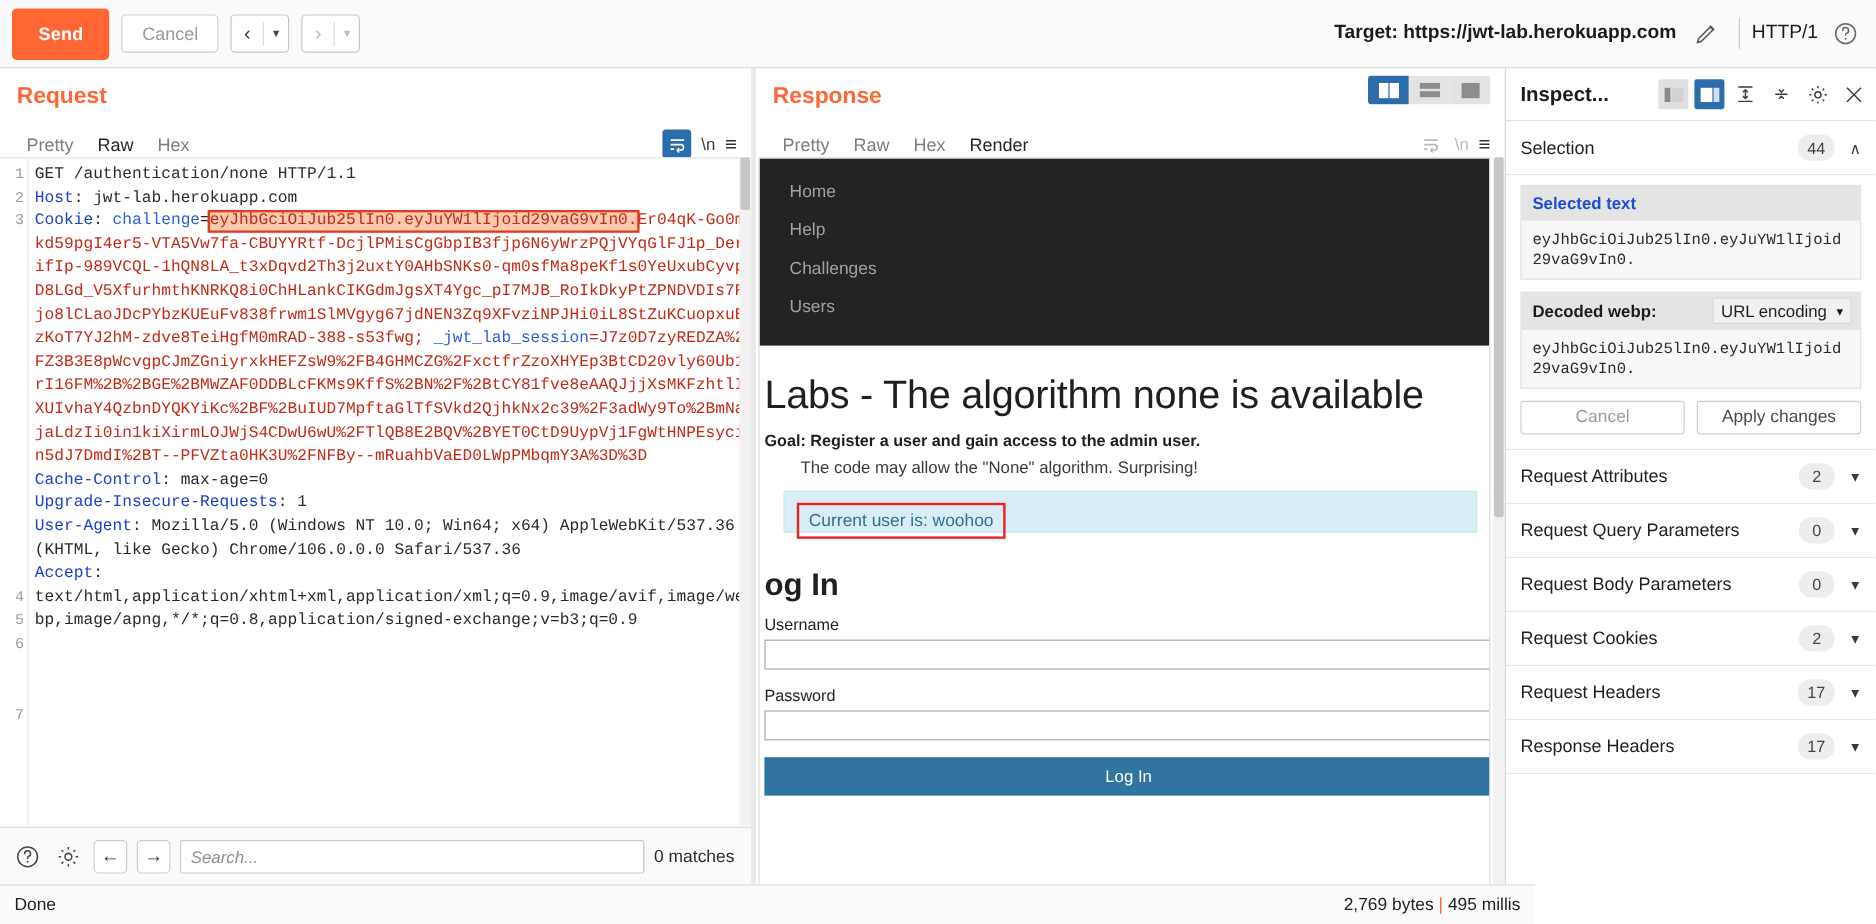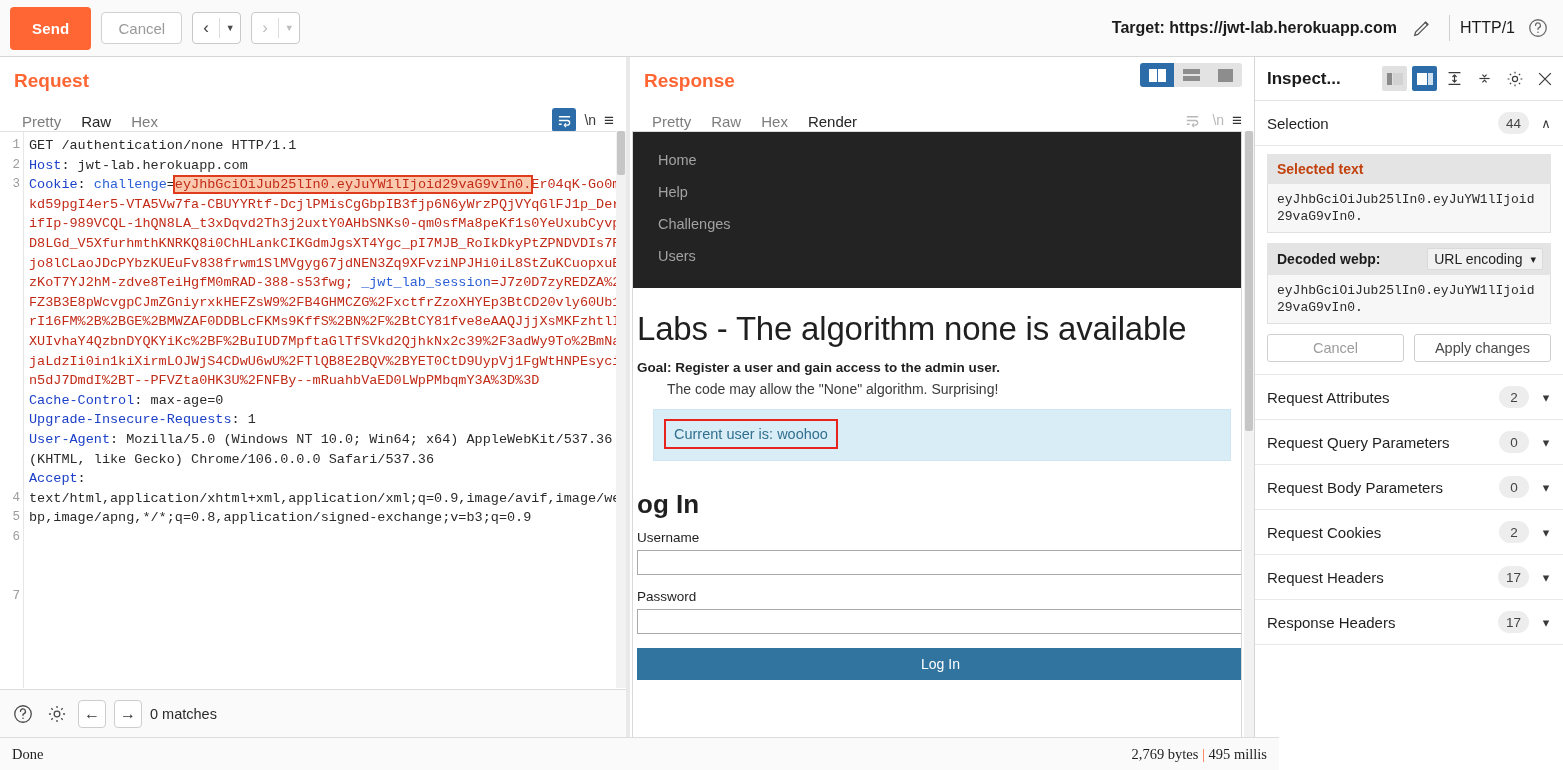--- a/index.html
+++ b/index.html
@@ -176,21 +176,21 @@
   }
   .page-body { padding: 10px 0 0 2px; }
   .page-h1 {
     font-size: 33px; color: #1f1f1f; font-weight: normal; margin: 12px 0 12px 2px;
     white-space: nowrap; letter-spacing: -.2px;
   }
   .goal { font-size: 13.5px; font-weight: bold; color: #1f1f1f; margin: 0 0 6px 2px; }
   .hint { font-size: 14px; color: #3a3a3a; margin: 0 0 12px 32px; }
   .alert-info {
     background: #d9edf7; border: 1px solid #cfe6f2; margin: 0 10px 0 18px;
-    padding: 14px 12px; position: relative; height: 52px;
+    padding: 14px 12px; position: relative; height: 35px;
   }
   .cur-user {
     position: absolute; left: 12px; top: 11px;
     font-size: 14.5px; color: #31708f; padding: 5px 8px;
     outline: 2px solid #e8231c;
   }
   .login-h2 { font-size: 26px; color: #1f1f1f; font-weight: bold; margin: 28px 0 10px 2px; }
   .flabel { font-size: 13.5px; font-weight: normal; color: #1f1f1f; margin: 0 0 5px 2px; }
   .finput {
     display: block; width: 607px; height: 25px; border: 1px solid #a9a9a9;
@@ -226,21 +226,21 @@
   .sec-right { margin-left: auto; display: flex; align-items: center; gap: 10px; }
   .pill {
     min-width: 30px; height: 22px; border-radius: 11px; background: #ededed;
     color: #444; font-size: 13.5px; display: flex; align-items: center; justify-content: center;
     padding: 0 8px;
   }
   .chev { font-size: 13px; color: #3a3a3a; width: 14px; text-align: center; }
 
   .sel-block { padding: 8px 12px 12px 12px; border-bottom: 1px solid #e8e8e8; }
   .sub-head {
-    background: #e4e4e4; font-size: 14px; font-weight: bold; color: #c2410c;
+    background: #e4e4e4; font-size: 14px; font-weight: bold; color: #1d4ed8;
     padding: 7px 10px;
   }
   .mono-box {
     background: #f7f7f7; border: 1px solid #e0e0e0; border-top: none;
     font-family: "Liberation Mono", monospace; font-size: 13px; color: #2b2b2b;
     padding: 7px 9px; word-break: break-all; line-height: 17px;
   }
   .dec-head {
     background: #e4e4e4; display: flex; align-items: center; gap: 8px;
     padding: 5px 8px 5px 10px;
@@ -257,21 +257,21 @@
     flex: 1; height: 28px; border: 1px solid #cfcfcf; background: #fff;
     font-size: 14.5px; color: #9c9c9c; border-radius: 3px; cursor: default;
     font-family: "Liberation Sans", sans-serif;
   }
   .ghost-btn.enabled { color: #4a4a4a; cursor: pointer; }
 
   
   .statusbar {
     position: absolute; left: 0; top: 737px; width: 1279px; height: 33px;
     background: #fafafa; border-top: 1px solid #dcdcdc;
-    display: flex; align-items: center; padding: 0 12px; font-family: Liberation Serif, serif;
+    display: flex; align-items: center; padding: 0 12px;
   }
   .status-left { font-size: 14.5px; color: #1f1f1f; }
   .status-right { margin-left: auto; font-size: 14.5px; color: #1f1f1f; }
   .status-right .bar { color: #ff6633; }
 </style>
 </head>
 <body>
 
 <div class="toolbar">
   <button class="btn-send">Send</button>
@@ -365,20 +365,21 @@
         </svg>
       </span>
       <span class="rnd-icon">
         <svg width="22" height="22" viewBox="0 0 24 24" fill="none" stroke="#4a4a4a" stroke-width="1.4">
           <circle cx="12" cy="12" r="3.1"></circle>
           <path d="M12 3.2v2.2M12 18.6v2.2M3.2 12h2.2M18.6 12h2.2M5.8 5.8l1.6 1.6M16.6 16.6l1.6 1.6M18.2 5.8l-1.6 1.6M7.4 16.6l-1.6 1.6"></path>
         </svg>
       </span>
       <div class="navbtn">←</div>
       <div class="navbtn">→</div>
+      <input class="search-input" type="text" placeholder="Search..." style="">
       <span class="matches">0 matches</span>
     </div>
   </div>
 
   <div class="pane-divider"></div>
 
   <div class="pane-response">
     <div class="pane-title">Response</div>
 
     <div class="viewtoggle">

